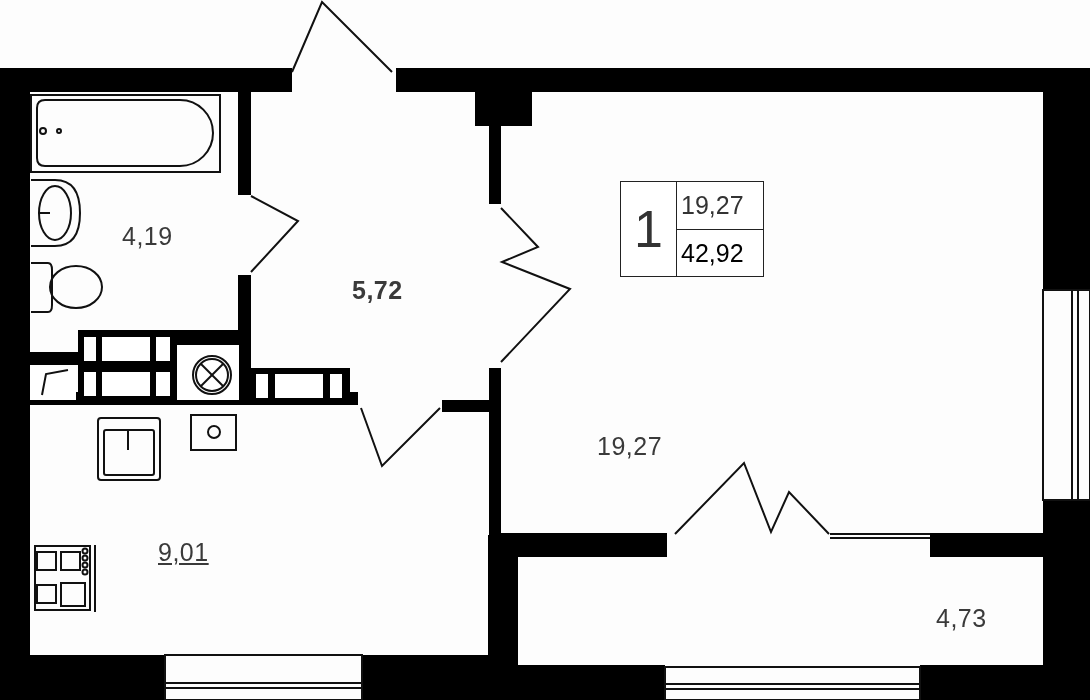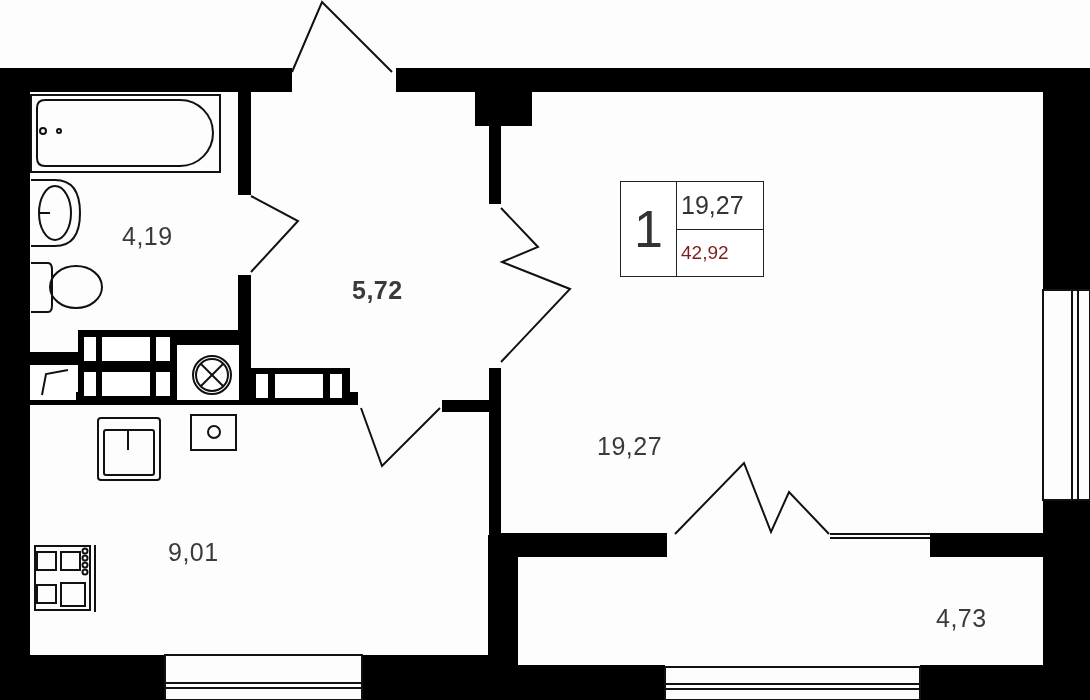--- a/index.html
+++ b/index.html
@@ -2,21 +2,21 @@
 <html><head>
 <meta charset="utf-8">
 <style>
   html, body { margin:0; padding:0; background:#ffffff; }
   #plan { position:relative; width:1090px; height:700px; overflow:hidden; background:#fdfdfd; font-family:"Liberation Sans", "DejaVu Sans", sans-serif; }
   #plan svg { position:absolute; left:0; top:0; }
   .area-label { position:absolute; font-size:25px; color:#3a3a3a; letter-spacing:0.5px; line-height:1; white-space:nowrap; }
   .info-box { position:absolute; left:620px; top:181px; width:144px; height:96px; border:1.5px solid #222; box-sizing:border-box; background:#fff; }
   .info-rooms { position:absolute; left:0; top:0; width:55px; height:100%; border-right:1.5px solid #222; display:flex; align-items:center; justify-content:center; font-size:52px; color:#333; }
   .info-living { position:absolute; left:56px; top:0; right:0; height:47px; border-bottom:1.5px solid #222; display:flex; align-items:center; padding-left:4px; font-size:25px; color:#333; }
-  .info-total { position:absolute; left:56px; top:48px; right:0; bottom:0; display:flex; align-items:center; padding-left:4px; font-size:19px; color:#7f1d1d; }
+  .info-total { position:absolute; left:56px; top:48px; right:0; bottom:0; display:flex; align-items:center; padding-left:4px; font-size:25px; color:#000000; }
 </style>
 </head>
 <body>
 
 <div id="plan">
   <svg width="1090" height="700" viewBox="0 0 1090 700">
 
     <g fill="#000">
 
       <rect x="0" y="68" width="292" height="24"></rect>
@@ -119,21 +119,21 @@
       <rect x="1043" y="290" width="47" height="210"></rect>
       <line x1="1072" y1="290" x2="1072" y2="500"></line>
         <line x1="1078" y1="290" x2="1078" y2="500"></line>
       <line x1="830" y1="534" x2="930" y2="534"></line>
         <line x1="830" y1="538" x2="930" y2="538"></line>
     </g>
   </svg>
 
   <div class="area-label" style="left:122px;top:224px;">4,19</div>
   <div class="area-label" style="left:352px;top:278px;font-weight:bold;">5,72</div>
-  <div class="area-label" style="left:168px;top:540px;">9,01</div>
+  <div class="area-label" style="left:158px;top:540px;text-decoration:underline;">9,01</div>
   <div class="area-label" style="left:597px;top:434px;">19,27</div>
   <div class="area-label" style="left:936px;top:606px;">4,73</div>
 
   <div class="info-box">
     <div class="info-rooms">1</div>
     <div class="info-living">19,27</div>
     <div class="info-total">42,92</div>
   </div>
 </div>
 

